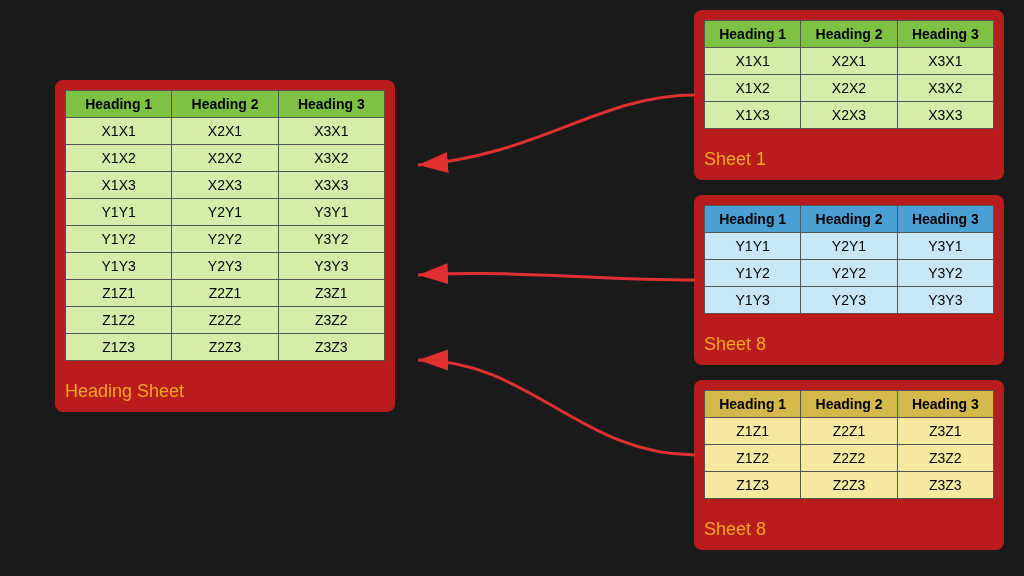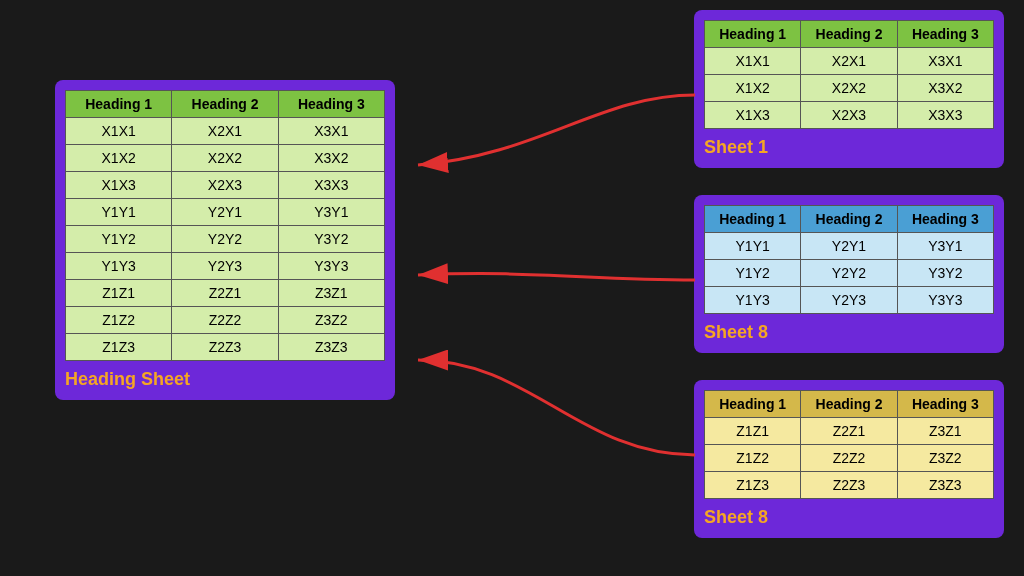--- a/index.html
+++ b/index.html
@@ -6,30 +6,30 @@
     body {
       background: #1a1a1a;
       width: 1024px;
       height: 576px;
       overflow: hidden;
       font-family: Arial, sans-serif;
       position: relative;
     }
 
     .sheet-box {
-      background: #6d28d9;
+      background: #b91c1c;
       border-radius: 8px;
       padding: 10px;
       position: absolute;
     }
 
     .sheet-title {
-      font-weight: bold;
+      font-weight: normal;
       font-size: 18px;
-      margin-top: 8px;
+      margin-top: 20px;
     }
 
     table {
       border-collapse: collapse;
       width: 100%;
     }
 
     td, th {
       border: 1px solid #555;
       text-align: center;

